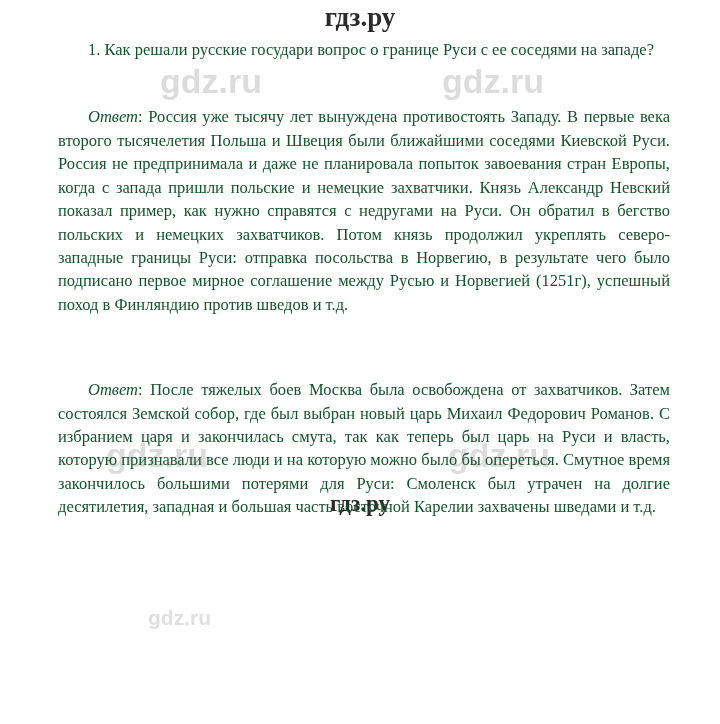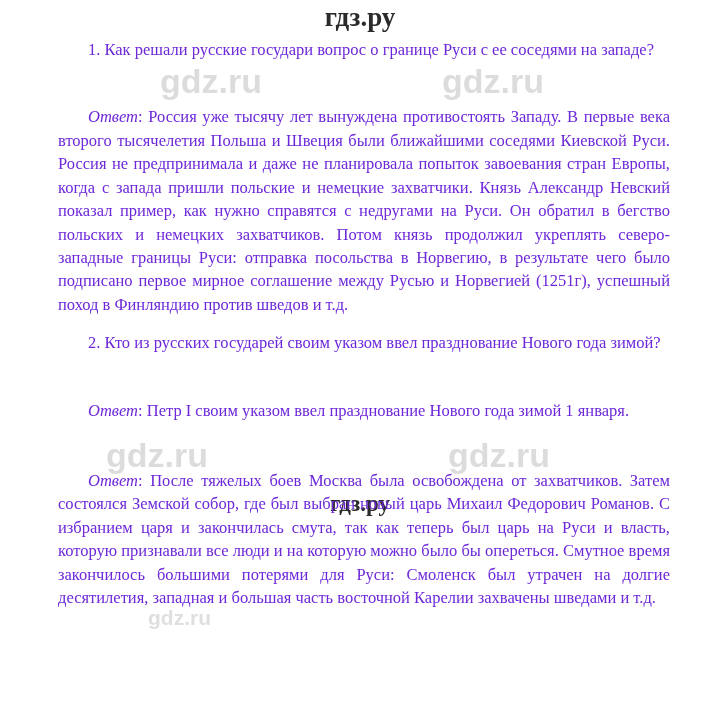--- a/index.html
+++ b/index.html
@@ -54,21 +54,21 @@
     width: 612px;
     z-index: 3;
   }
 
   p {
     margin: 0 0 0 0;
     font-size: 16.5px;
     line-height: 1.42;
     text-align: justify;
     text-justify: inter-word;
-    color: #6d28d9;
+    color: #14532d;
   }
 
   p.indent {
     text-indent: 30px;
     margin-top: 44px;
   }
 
   p.q {
     text-indent: 30px;
   }
@@ -114,22 +114,20 @@
   <div class="wm wm-4">gdz.ru</div>
   <div class="wm wm-5">gdz.ru</div>
 
   <div class="content">
 
     <p class="q">1. Как решали русские государи вопрос о границе Руси с ее соседями на западе?</p>
     <p class="indent"><em>Ответ</em><span>: Россия уже тысячу лет вынуждена противостоять Западу. В первые века второго тысячелетия Польша и Швеция были ближайшими соседями Киевской Руси. Россия не предпринимала и даже не планировала попыток завоевания стран Европы, когда с запада пришли польские и немецкие захватчики. Князь Александр Невский показал пример, как нужно справятся с недругами на Руси. Он обратил в бегство польских и немецких захватчиков. Потом князь продолжил укреплять северо-западные границы Руси: отправка посольства в Норвегию, в результате чего было подписано первое мирное соглашение между Русью и Норвегией (1251г), успешный поход в Финляндию против шведов и т.д.</span></p>
 
     <div class="gap"></div>
 
-    <p class="q">2. Кто из русских государей своим указом ввел празднование Нового года зимой?</p>
-    <p class="indent"><em>Ответ</em><span>: Петр I своим указом ввел празднование Нового года зимой 1 января.</span></p>
 
     <div class="gap-small"></div>
 
     <p class="indent"><em>Ответ</em><span>: После тяжелых боев Москва была освобождена от захватчиков. Затем состоялся Земской собор, где был выбран новый царь Михаил Федорович Романов. С избранием царя и закончилась смута, так как теперь был царь на Руси и власть, которую признавали все люди и на которую можно было бы опереться. Смутное время закончилось большими потерями для Руси: Смоленск был утрачен на долгие десятилетия, западная и большая часть восточной Карелии захвачены шведами и т.д.</span></p>
 
   </div>
 
   <div class="logo-bottom">гдз.ру</div>
 
 </div>

